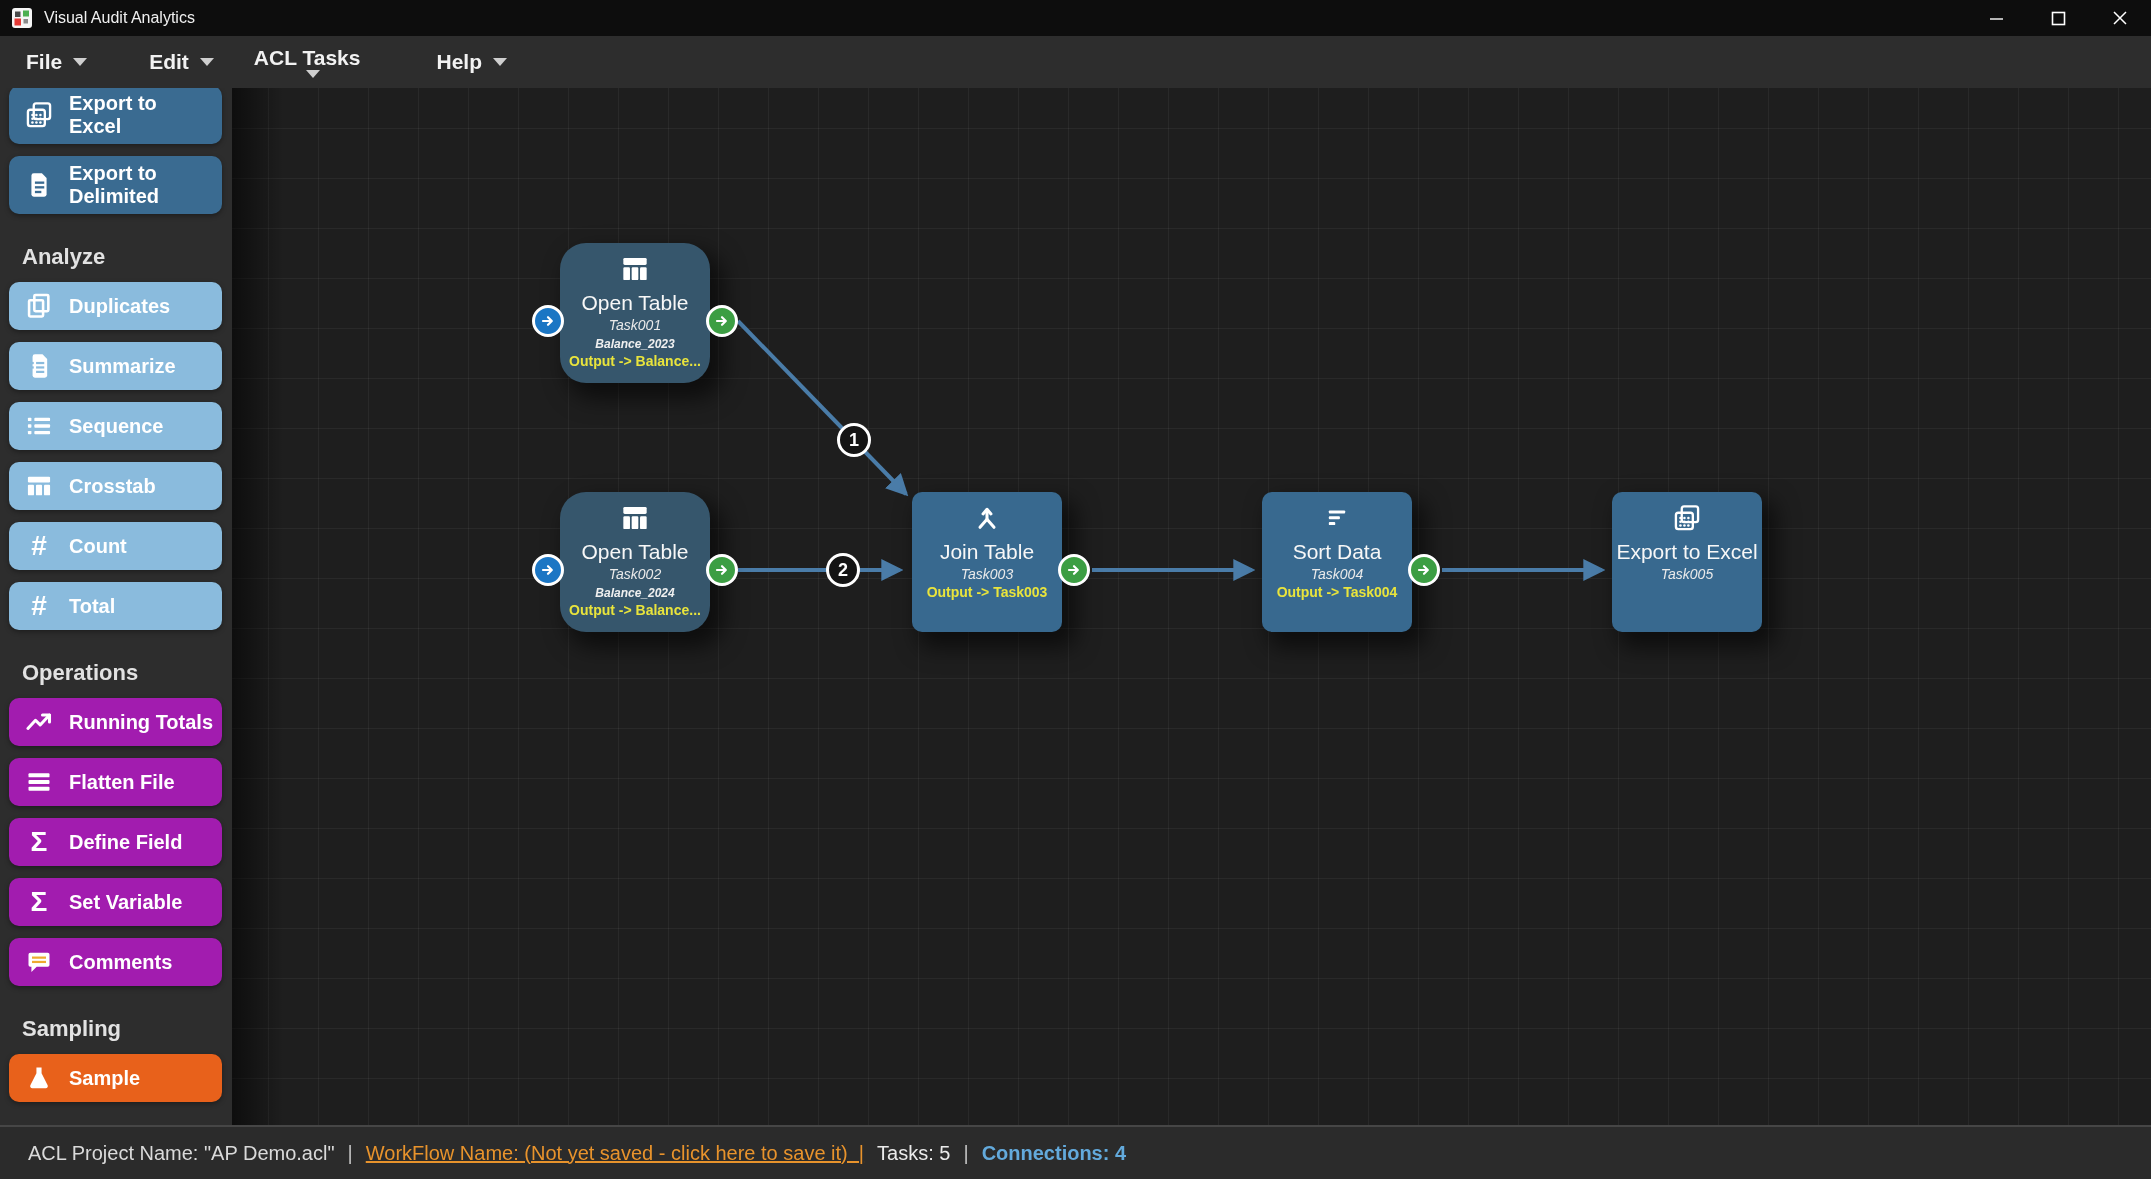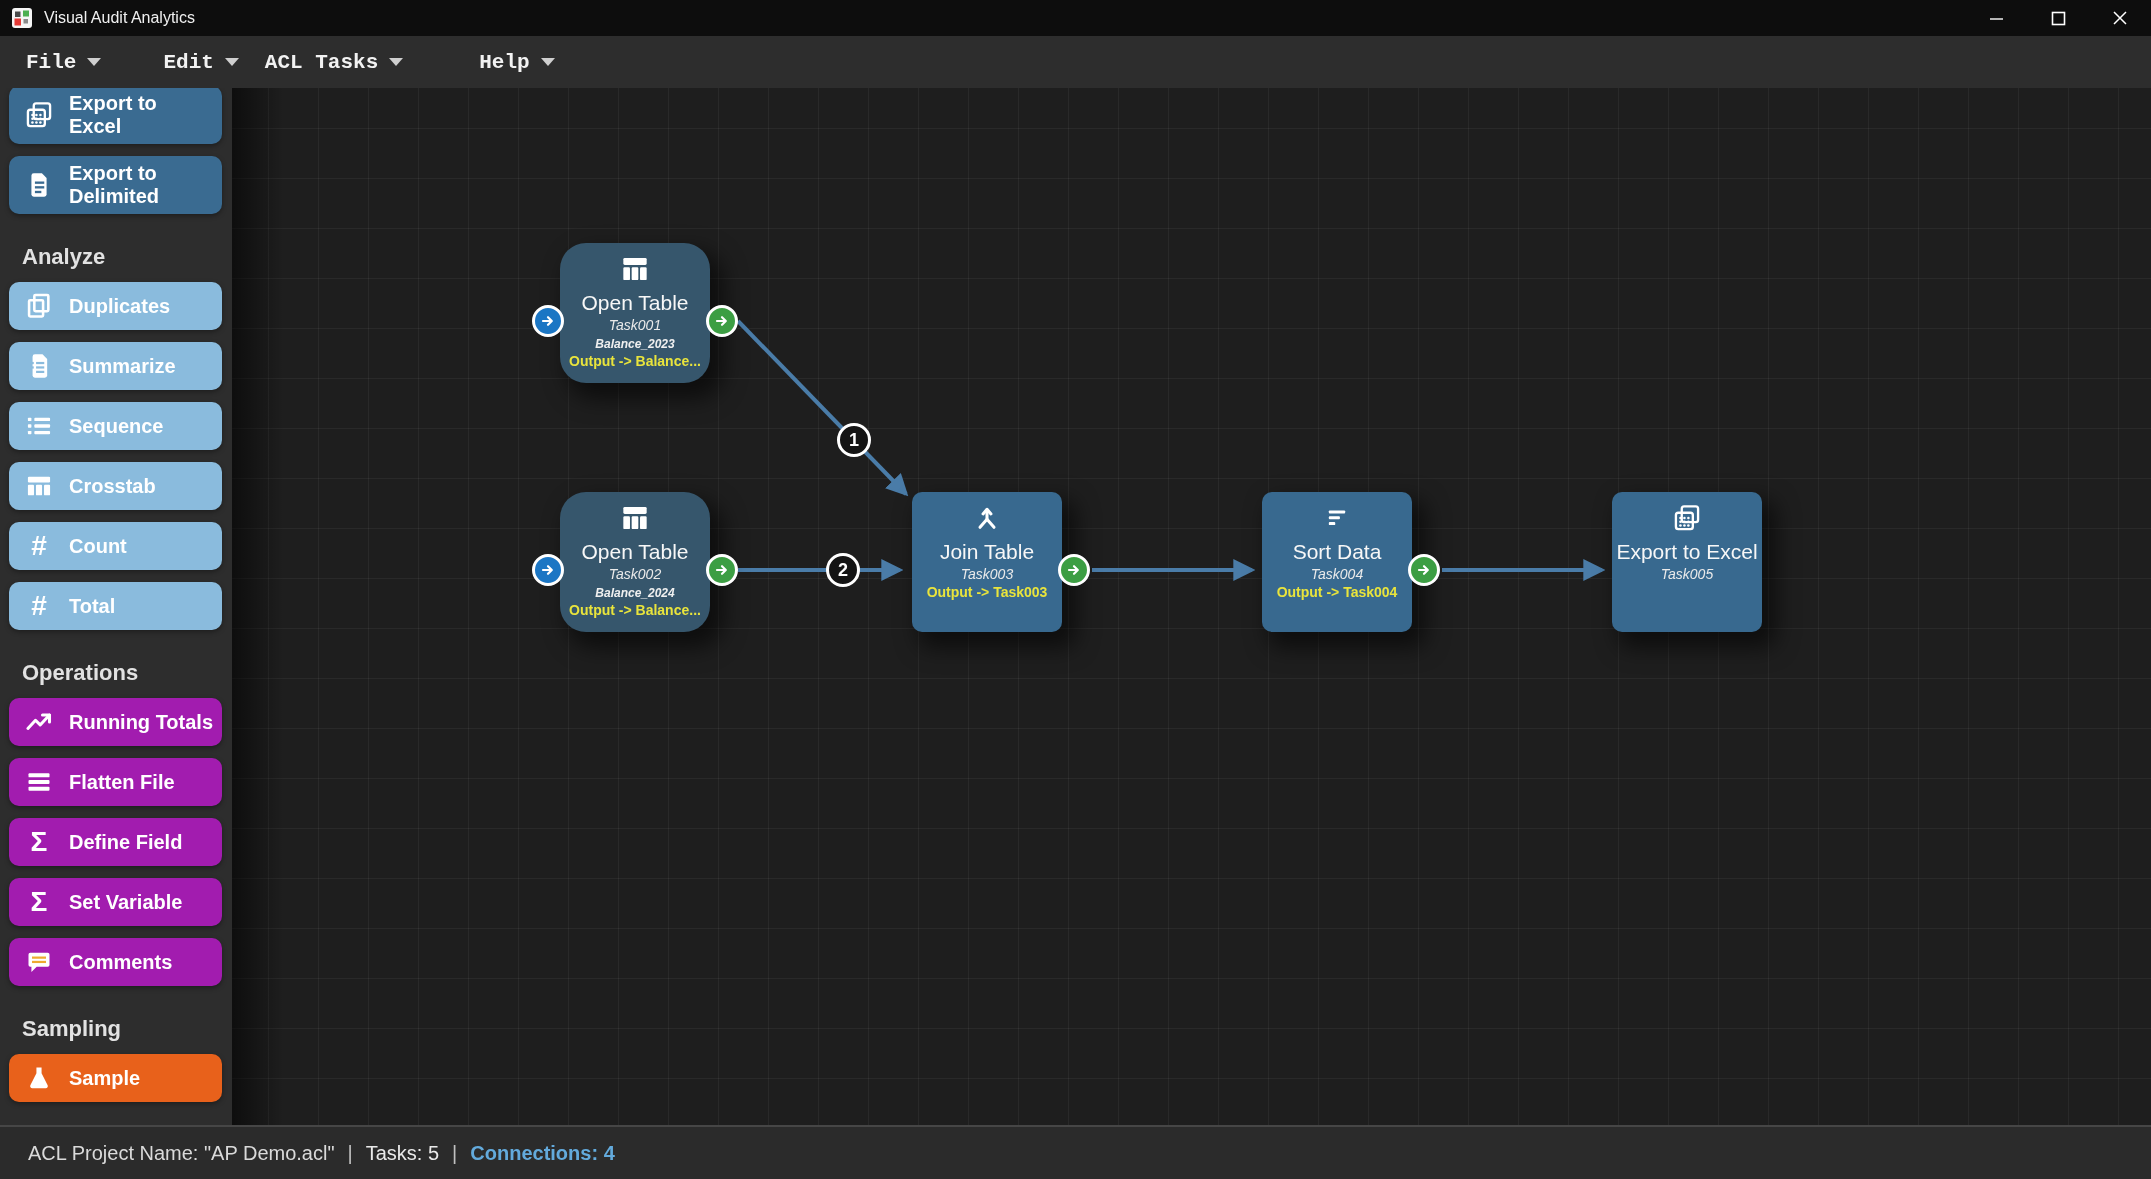--- a/index.html
+++ b/index.html
@@ -11,24 +11,24 @@
   .titlebar { position:absolute; left:0; top:0; width:100%; height:36px; background:#0d0d0d;
               display:flex; align-items:center; padding-left:12px; }
   .app-icon { width:20px; height:20px; margin-right:12px; flex:0 0 auto; }
   .title-text { color:#f0f0f0; font-size:16px; }
   .win-controls { position:absolute; right:0; top:0; height:36px; display:flex; }
   .win-btn { width:62px; height:36px; display:flex; align-items:center; justify-content:center; cursor:default; }
 
   
   .menubar { position:absolute; left:0; top:36px; width:100%; height:52px; background:#2d2d2d;
              display:flex; align-items:center; }
-  .menu-item { display:flex; align-items:center; color:#f2f2f2; font-size:21px; font-weight:bold; cursor:default;font-family:Liberation Mono, monospace; }
+  .menu-item { display:flex; align-items:center; color:#f2f2f2; font-size:21px; font-weight:bold; cursor:default; }
   .menu-item:nth-child(1){ margin-left:26px; }
   .menu-item:nth-child(2){ margin-left:62px; }
-  .menu-item:nth-child(3){ margin-left:26px; }
+  .menu-item:nth-child(3){ margin-left:40px;flex-direction:column; }
   .menu-item:nth-child(4){ margin-left:76px; }
   .caret { width:0; height:0; border-left:7px solid transparent; border-right:7px solid transparent;
            border-top:8px solid #cfcfcf; margin-left:11px; display:inline-block; }
 
   
   .sidebar { position:absolute; left:0; top:88px; width:232px; height:1037px; background:#2d2d2d; overflow:hidden; }
   .sbtn { margin:12px 10px 0 9px; min-height:48px; border-radius:10px; display:flex; align-items:center;
           padding:6px 8px 6px 15px; color:#fff; font-weight:bold; font-size:20px; line-height:1.15;
           box-shadow:0 2px 5px rgba(0,0,0,0.35); cursor:default; }
   .sbtn .ic { width:30px; height:30px; margin-right:15px; flex:0 0 auto; display:flex; align-items:center; justify-content:center; }
@@ -422,18 +422,19 @@
       <div class="ntitle">Export to Excel</div>
       <div class="ntask">Task005</div>
     </div>
 
     <div class="canvas-edge-shadow"></div>
   </div>
 
   <div class="statusbar">
     <span class="sb-project">ACL Project Name: "AP Demo.acl"</span>
     <span class="sb-sep">|</span>
+    <span class="sb-workflow">WorkFlow Name: (Not yet saved - click here to save it)  |</span>
     <span class="sb-tasks">Tasks: 5</span>
     <span class="sb-sep">|</span>
     <span class="sb-connections">Connections: 4</span>
   </div>
 
 </div>
 
 </body></html>

